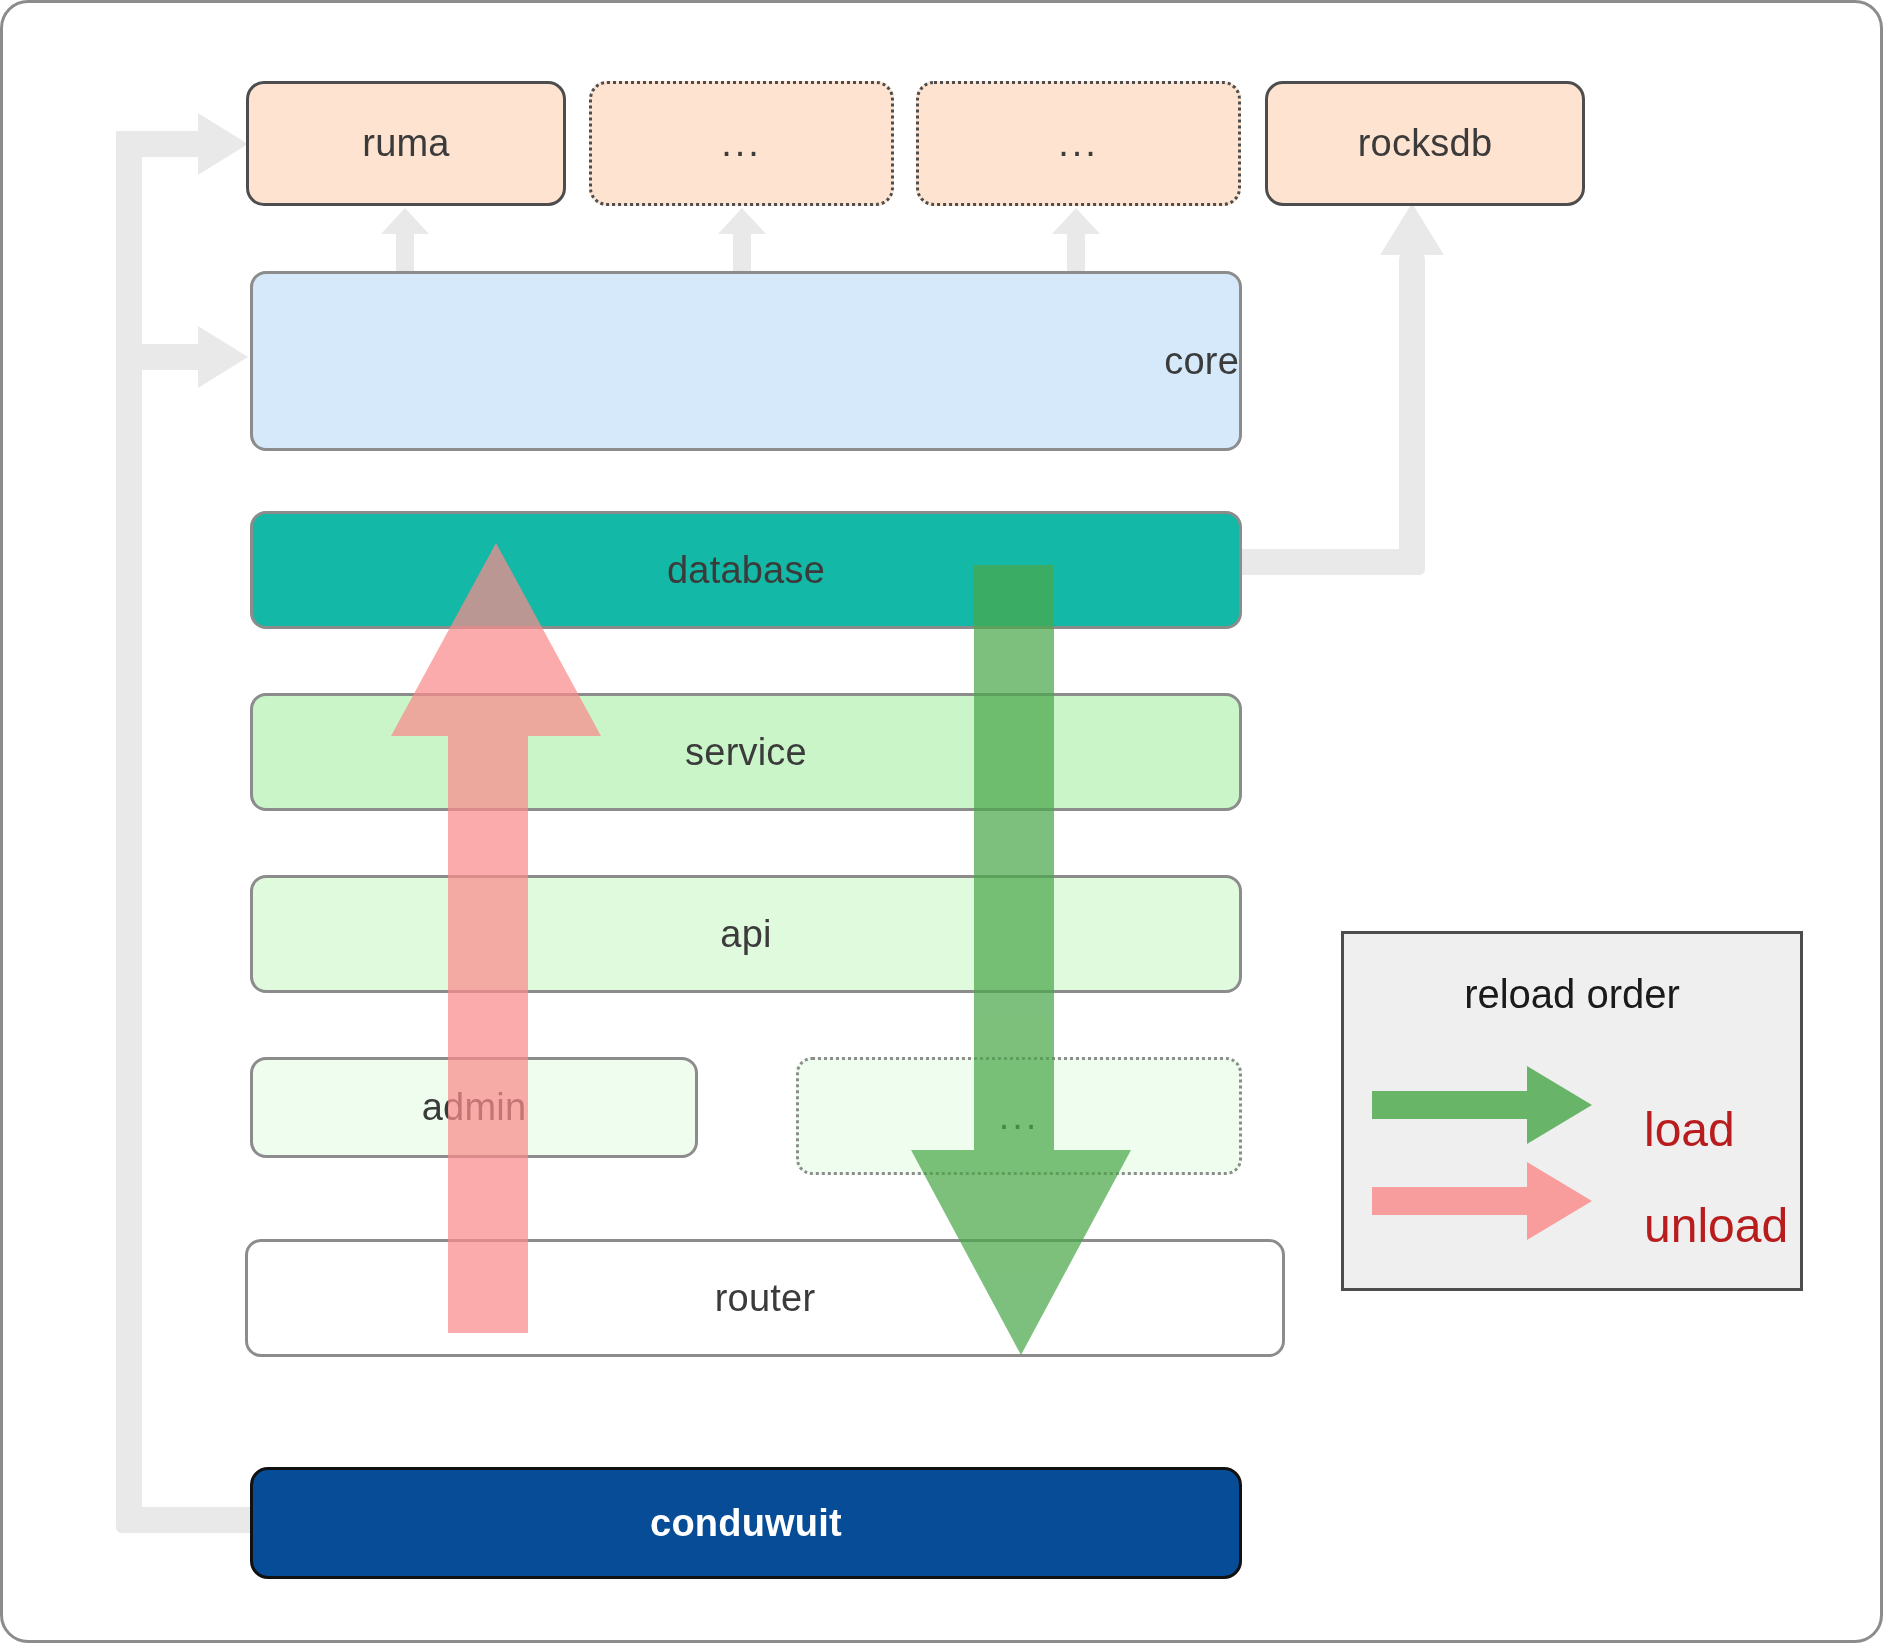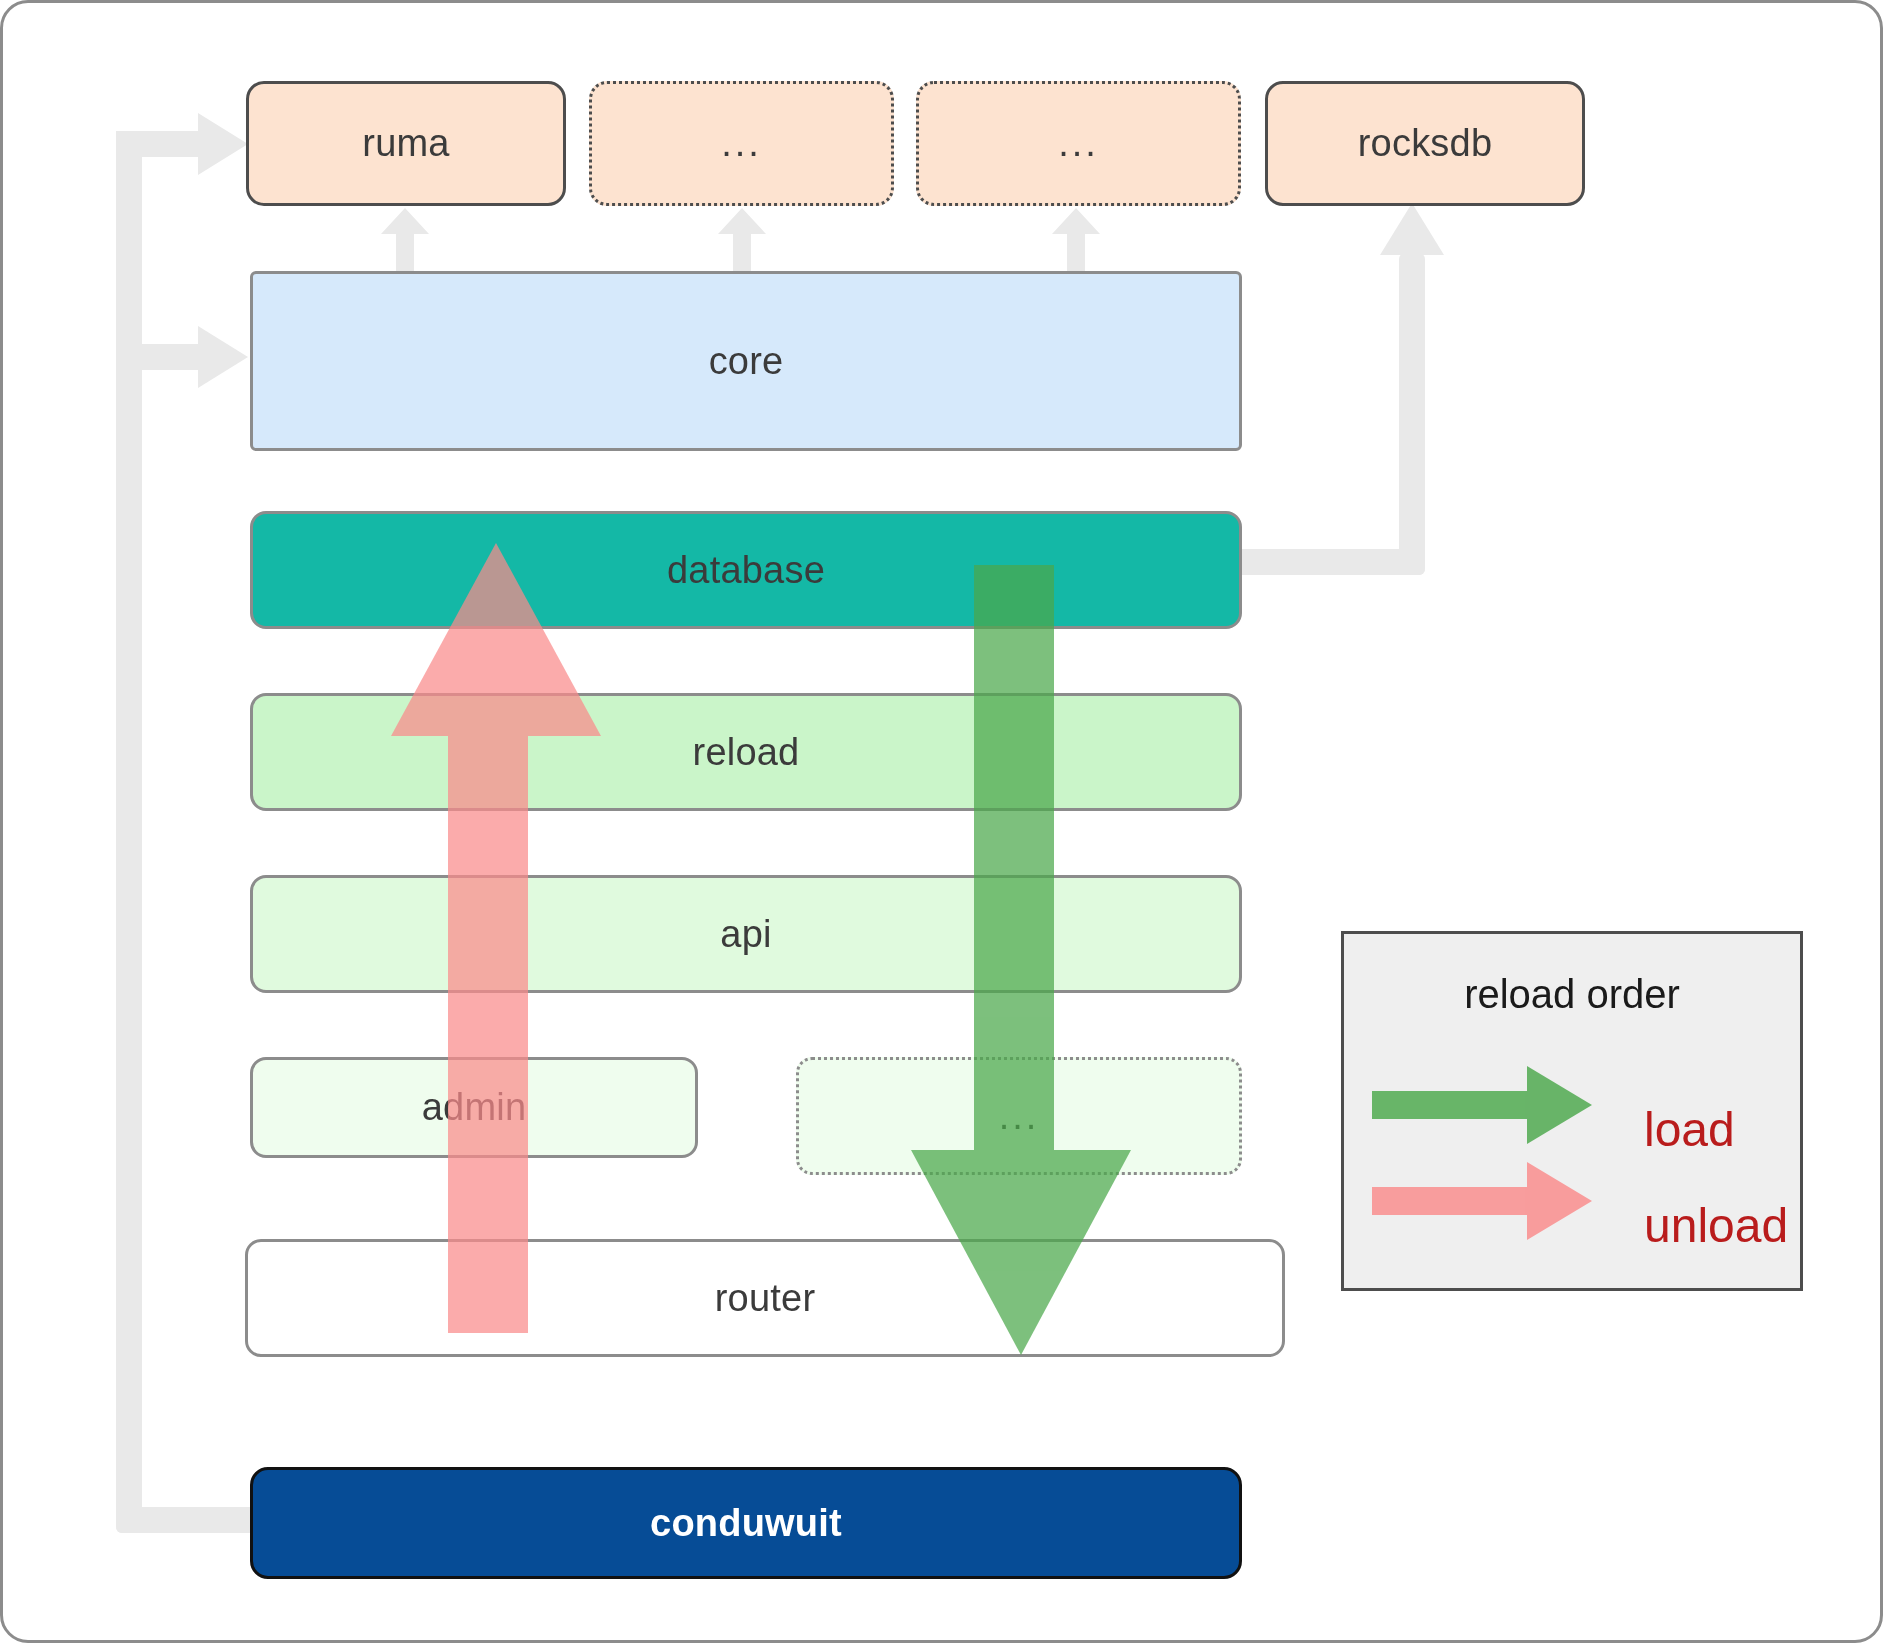--- a/index.html
+++ b/index.html
@@ -34,21 +34,22 @@
     background: #fde3d0;
     border: 3px solid #4d4d4d;
     border-radius: 18px;
   }
   .node.dep.dotted {
     border: 3px dotted #4d4d4d;
   }
   .node.core {
     background: #d6e9fb;
     border: 3px solid #8c8c8c;
-    border-radius: 6px;
+    border-radius: 16px;
+    justify-content: flex-end;
   }
   .node.layer {
     border: 3px solid #8c8c8c;
     border-radius: 16px;
   }
   .node.layer.dotted {
     border: 3px dotted #8c8c8c;
   }
   .node.root {
     background: #064c96;
@@ -153,21 +154,21 @@
 
   <div class="node core" style="left:247px; top:268px; width:992px; height:180px;">
     <span>core</span>
   </div>
 
   <div class="node layer" style="left:247px; top:508px; width:992px; height:118px; background:#14b8a6;">
     <span>database</span>
   </div>
 
   <div class="node layer" style="left:247px; top:690px; width:992px; height:118px; background:#caf5c9;">
-    <span>reload</span>
+    <span>service</span>
   </div>
 
   <div class="node layer" style="left:247px; top:872px; width:992px; height:118px; background:#e0fade;">
     <span>api</span>
   </div>
 
   <div class="node layer" style="left:247px; top:1054px; width:448px; height:101px; background:#effdee;">
     <span>admin</span>
   </div>
 

